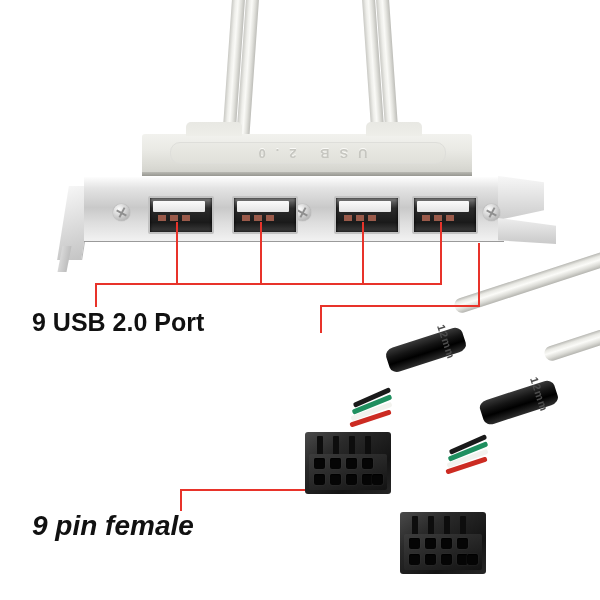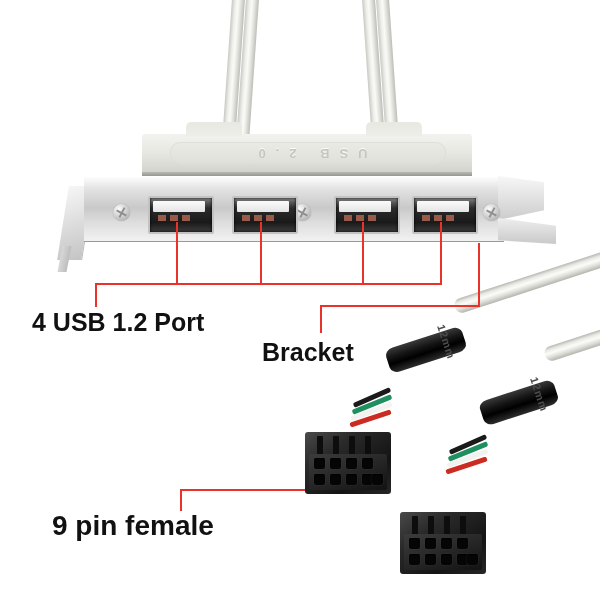--- a/index.html
+++ b/index.html
@@ -75,21 +75,21 @@
   .conn .topfin{position:absolute;background:#0d0d0d;border-radius:1px;}
 
   
   .ln{position:absolute;background:#e8332a;}
   .lnv{width:2px;} .lnh{height:2px;}
 
   
   .lbl{position:absolute;color:#111;font-weight:bold;white-space:nowrap;}
   #lbl-usb{left:32px;top:308px;font-size:25px;}
   #lbl-pci{left:262px;top:336px;font-size:25px;text-align:center;line-height:33px;}
-  #lbl-conn{left:52px;top:508px;font-size:28px;text-align:left;line-height:36px;}
+  #lbl-conn{left:32px;top:508px;font-size:28px;text-align:left;line-height:36px;font-style:italic;}
 </style>
 </head>
 <body>
 
 <div id="stage">
 
   <div class="topcable" style="left:222px;top:-6px;width:13px;height:148px;border-radius:6px;transform:rotate(4deg);transform-origin:bottom center;"></div>
   <div class="topcable" style="left:236px;top:-6px;width:13px;height:148px;border-radius:6px;transform:rotate(4deg);transform-origin:bottom center;"></div>
   <div class="topcable" style="left:372px;top:-6px;width:13px;height:148px;border-radius:6px;transform:rotate(-4deg);transform-origin:bottom center;"></div>
   <div class="topcable" style="left:386px;top:-6px;width:13px;height:148px;border-radius:6px;transform:rotate(-4deg);transform-origin:bottom center;"></div>
@@ -208,23 +208,22 @@
   <div class="ln lnh" style="left:95px;top:283px;width:347px;"></div>
   <div class="ln lnv" style="left:95px;top:283px;height:24px;"></div>
 
   <div class="ln lnv" style="left:478px;top:243px;height:63px;"></div>
   <div class="ln lnh" style="left:320px;top:305px;width:160px;"></div>
   <div class="ln lnv" style="left:320px;top:305px;height:28px;"></div>
 
   <div class="ln lnh" style="left:180px;top:489px;width:125px;"></div>
   <div class="ln lnv" style="left:180px;top:489px;height:22px;"></div>
 
-  <div class="lbl" id="lbl-usb">4 USB 1.2 Port</div>
+  <div class="lbl" id="lbl-usb">9 USB 2.0 Port</div>
 
   <div class="lbl" id="lbl-pci">
-    <div>Bracket</div>
   </div>
 
   <div class="lbl" id="lbl-conn">
     <div>9 pin female</div>
   </div>
 
 </div>
 
 </body></html>

